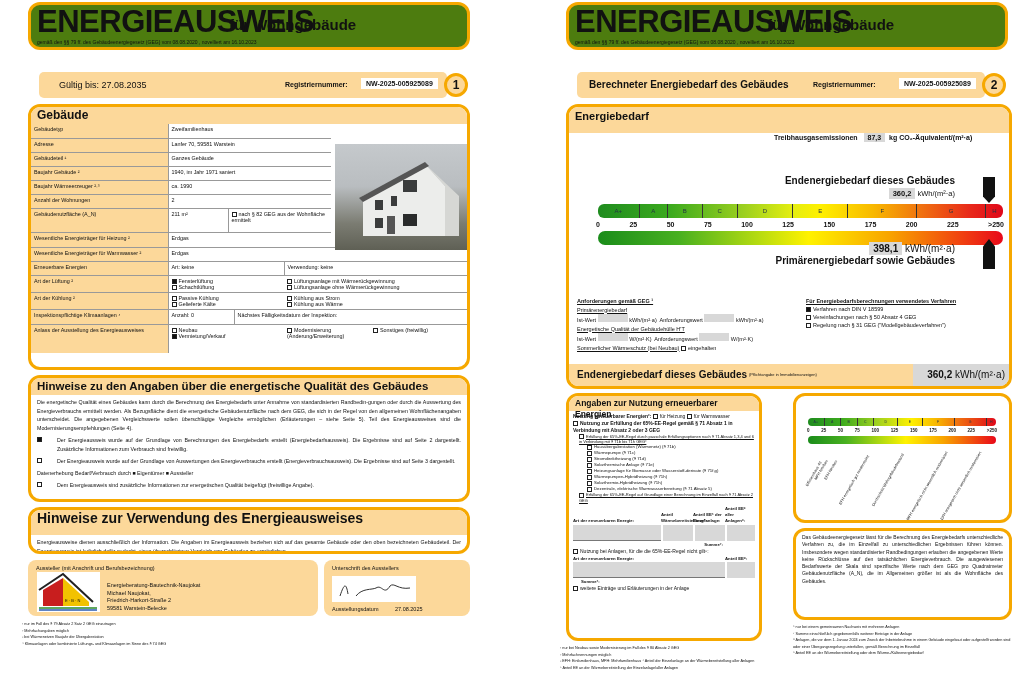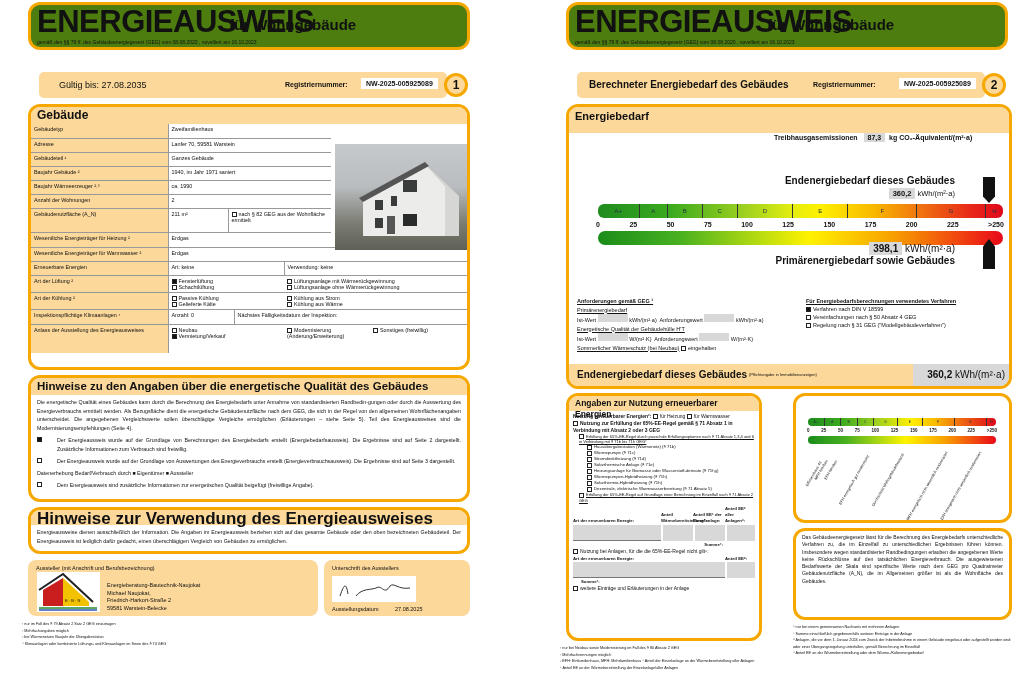--- a/index.html
+++ b/index.html
@@ -179,21 +179,21 @@
   <div class="box" style="left:6px;top:375px;width:442px;height:127px">
     <div class="boxh" style="font-size:11.5px;height:17px;line-height:13px">Hinweise zu den Angaben über die energetische Qualität des Gebäudes</div>
     <div class="txt">Die energetische Qualität eines Gebäudes kann durch die Berechnung des Energiebedarfs unter Annahme von standardisierten Randbedin-gungen oder durch die Auswertung des Energieverbrauchs ermittelt werden. Als Bezugsfläche dient die energetische Gebäudenutzfläche nach dem GEG, die sich in der Regel von den allgemeinen Wohnflächenangaben unterscheidet. Die angegebenen Vergleichswerte sollen überschlägige Vergleiche ermöglichen (Erläuterungen – siehe Seite 5). Teil des Energieausweises sind die Modernisierungsempfehlungen (Seite 4).</div>
     <div class="txt" style="padding-left:26px;position:relative;padding-top:1px"><span class="chk on" style="position:absolute;left:6px;top:2px"></span><span>Der Energieausweis wurde auf der Grundlage von Berechnungen des Energiebedarfs erstellt (Energiebedarfsausweis). Die Ergebnisse sind auf Seite 2 dargestellt. Zusätzliche Informationen zum Verbrauch sind freiwillig.</span></div>
     <div class="txt" style="padding-left:26px;position:relative;padding-top:1px"><span class="chk" style="position:absolute;left:6px;top:2px"></span><span>Der Energieausweis wurde auf der Grundlage von Auswertungen des Energieverbrauchs erstellt (Energieverbrauchsausweis). Die Ergebnisse sind auf Seite 3 dargestellt.</span></div>
     <div class="txt" style="padding-top:0">Datenerhebung Bedarf/Verbrauch durch ■ Eigentümer ■ Aussteller</div>
     <div class="txt" style="padding-left:26px;position:relative;padding-top:1px"><span class="chk" style="position:absolute;left:6px;top:2px"></span><span>Dem Energieausweis sind zusätzliche Informationen zur energetischen Qualität beigefügt (freiwillige Angabe).</span></div>
   </div>
 
   <div class="box" style="left:6px;top:507px;width:442px;height:47px">
-    <div class="boxh" style="font-size:17px;height:15px;line-height:13px">Hinweise zur Verwendung des Energieausweises</div>
+    <div class="boxh" style="font-size:14px;height:25px;line-height:13px">Hinweise zur Verwendung des Energieausweises</div>
     <div class="txt">Energieausweise dienen ausschließlich der Information. Die Angaben im Energieausweis beziehen sich auf das gesamte Gebäude oder den oben bezeichneten Gebäudeteil. Der Energieausweis ist lediglich dafür gedacht, einen überschlägigen Vergleich von Gebäuden zu ermöglichen.</div>
   </div>
 
   <div style="position:absolute;left:6px;top:560px;width:290px;height:56px;background:#fcd89a;border-radius:8px">
     <div style="position:absolute;left:8px;top:5px;font-size:5.5px">Aussteller (mit Anschrift und Berufsbezeichnung)</div>
     <div style="position:absolute;left:9px;top:12px;width:63px;height:40px;background:#fff">
       <svg viewBox="0 0 63 40" width="63" height="40">
         <polyline points="2,18 26,2 56,30" fill="none" stroke="#222" stroke-width="2"></polyline>
         <polygon points="6,18 26,6 26,34 6,34" fill="#c81e1e"></polygon>
         <polygon points="26,6 52,30 52,34 26,34" fill="#f2c200"></polygon>

